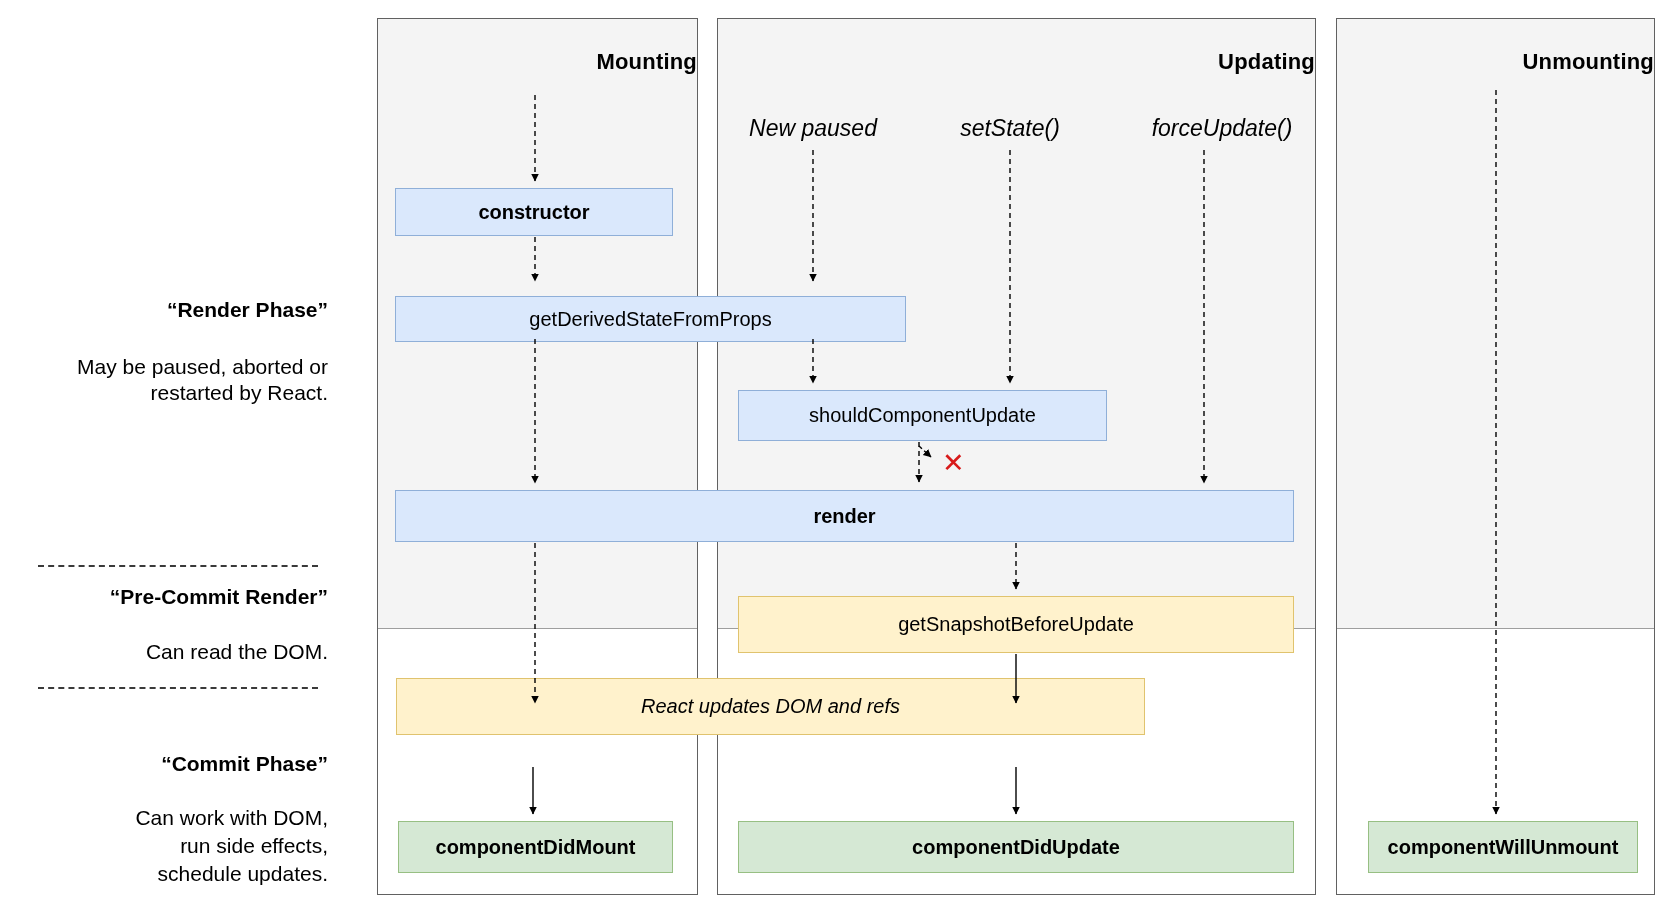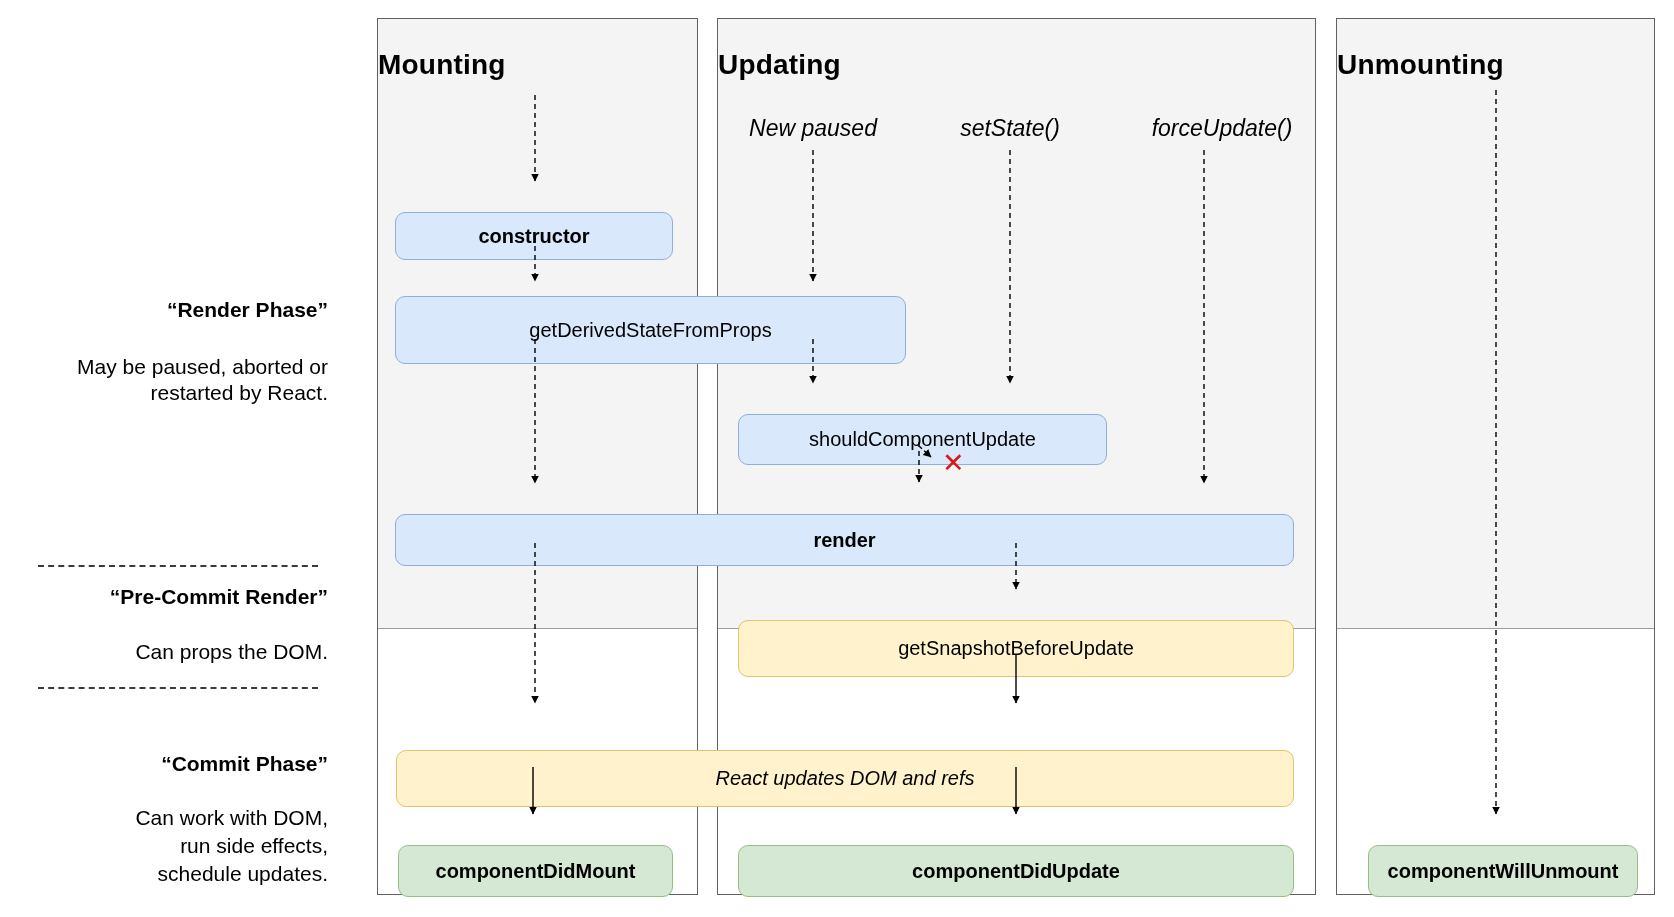--- a/index.html
+++ b/index.html
@@ -17,27 +17,27 @@
   }
   .column{
     position:absolute; border:1px solid var(--column-border); background:#ffffff;
     box-sizing:border-box;
   }
   .phase-shade{
     position:absolute; left:0; top:0; right:0; height:609px;
     background:var(--phase-bg); border-bottom:1px solid var(--phase-divider);
   }
   .col-title{
-    position:absolute; left:0; right:0; top:30px; text-align:left;
-    font-size:28px; font-weight:bold; letter-spacing:0.2px;
+    position:absolute; left:0; right:0; top:30px; text-align:right;
+    font-size:22px; font-weight:bold; letter-spacing:0.2px;
   }
   .node{
-    position:absolute; box-sizing:border-box; border-radius:10px;
+    position:absolute; box-sizing:border-box; border-radius:0;
     display:flex; align-items:center; justify-content:center;
-    font-size:20px; z-index:3; border:1px solid;margin-top:24px;
+    font-size:20px; z-index:3; border:1px solid;
   }
   .node.blue{ background:var(--blue-fill); border-color:var(--blue-border); }
   .node.yellow{ background:var(--yellow-fill); border-color:var(--yellow-border); }
   .node.green{ background:var(--green-fill); border-color:var(--green-border); }
   .node.bold{ font-weight:bold; }
   .node.italic{ font-style:italic; }
   .trigger{
     position:absolute; text-align:center; font-style:italic; font-size:23px;
     height:30px; line-height:30px; z-index:2;
   }
@@ -74,41 +74,41 @@
 
   <div class="side side-heading" style="top:298px">“Render Phase”</div>
   <div class="side side-desc" style="top:354px;line-height:26px">
     <div>May be paused, aborted or</div>
     <div>restarted by React.</div>
   </div>
 
   <div class="divider" style="top:565px"></div>
 
   <div class="side side-heading" style="top:585px">“Pre-Commit Render”</div>
-  <div class="side side-desc" style="top:639px;line-height:26px">Can props the DOM.</div>
+  <div class="side side-desc" style="top:639px;line-height:26px">Can read the DOM.</div>
 
   <div class="divider" style="top:687px"></div>
 
   <div class="side side-heading" style="top:752px">“Commit Phase”</div>
   <div class="side side-desc" style="top:804px;line-height:28px">
     <div>Can work with DOM,</div>
     <div>run side effects,</div>
     <div>schedule updates.</div>
   </div>
 
   <div class="trigger" style="left:733px;top:113px;width:160px">New paused</div>
   <div class="trigger" style="left:930px;top:113px;width:160px">setState()</div>
   <div class="trigger" style="left:1132px;top:113px;width:180px">forceUpdate()</div>
 
   <div class="node blue bold" style="left:395px;top:188px;width:278px;height:48px">constructor</div>
-  <div class="node blue" style="left:395px;top:272px;width:511px;height:68px">getDerivedStateFromProps</div>
+  <div class="node blue" style="left:395px;top:296px;width:511px;height:46px">getDerivedStateFromProps</div>
   <div class="node blue" style="left:738px;top:390px;width:369px;height:51px">shouldComponentUpdate</div>
   <div class="node blue bold" style="left:395px;top:490px;width:899px;height:52px">render</div>
   <div class="node yellow" style="left:738px;top:596px;width:556px;height:57px">getSnapshotBeforeUpdate</div>
-  <div class="node yellow italic" style="left:396px;top:726px;width:898px;height:57px">React updates DOM and refs</div>
+  <div class="node yellow italic" style="left:396px;top:678px;width:749px;height:57px">React updates DOM and refs</div>
   <div class="node green bold" style="left:398px;top:821px;width:275px;height:52px">componentDidMount</div>
   <div class="node green bold" style="left:738px;top:821px;width:556px;height:52px">componentDidUpdate</div>
   <div class="node green bold" style="left:1368px;top:821px;width:270px;height:52px">componentWillUnmount</div>
 
   <div class="abort-x" style="left:942px;top:450px">✕</div>
 
   <svg id="arrows" width="1674" height="917">
     <defs>
       <marker id="ah" markerWidth="9" markerHeight="9" refX="7.5" refY="4" orient="auto" markerUnits="userSpaceOnUse">
         <path d="M0,0 L8,4 L0,8 z" fill="#000"></path>

